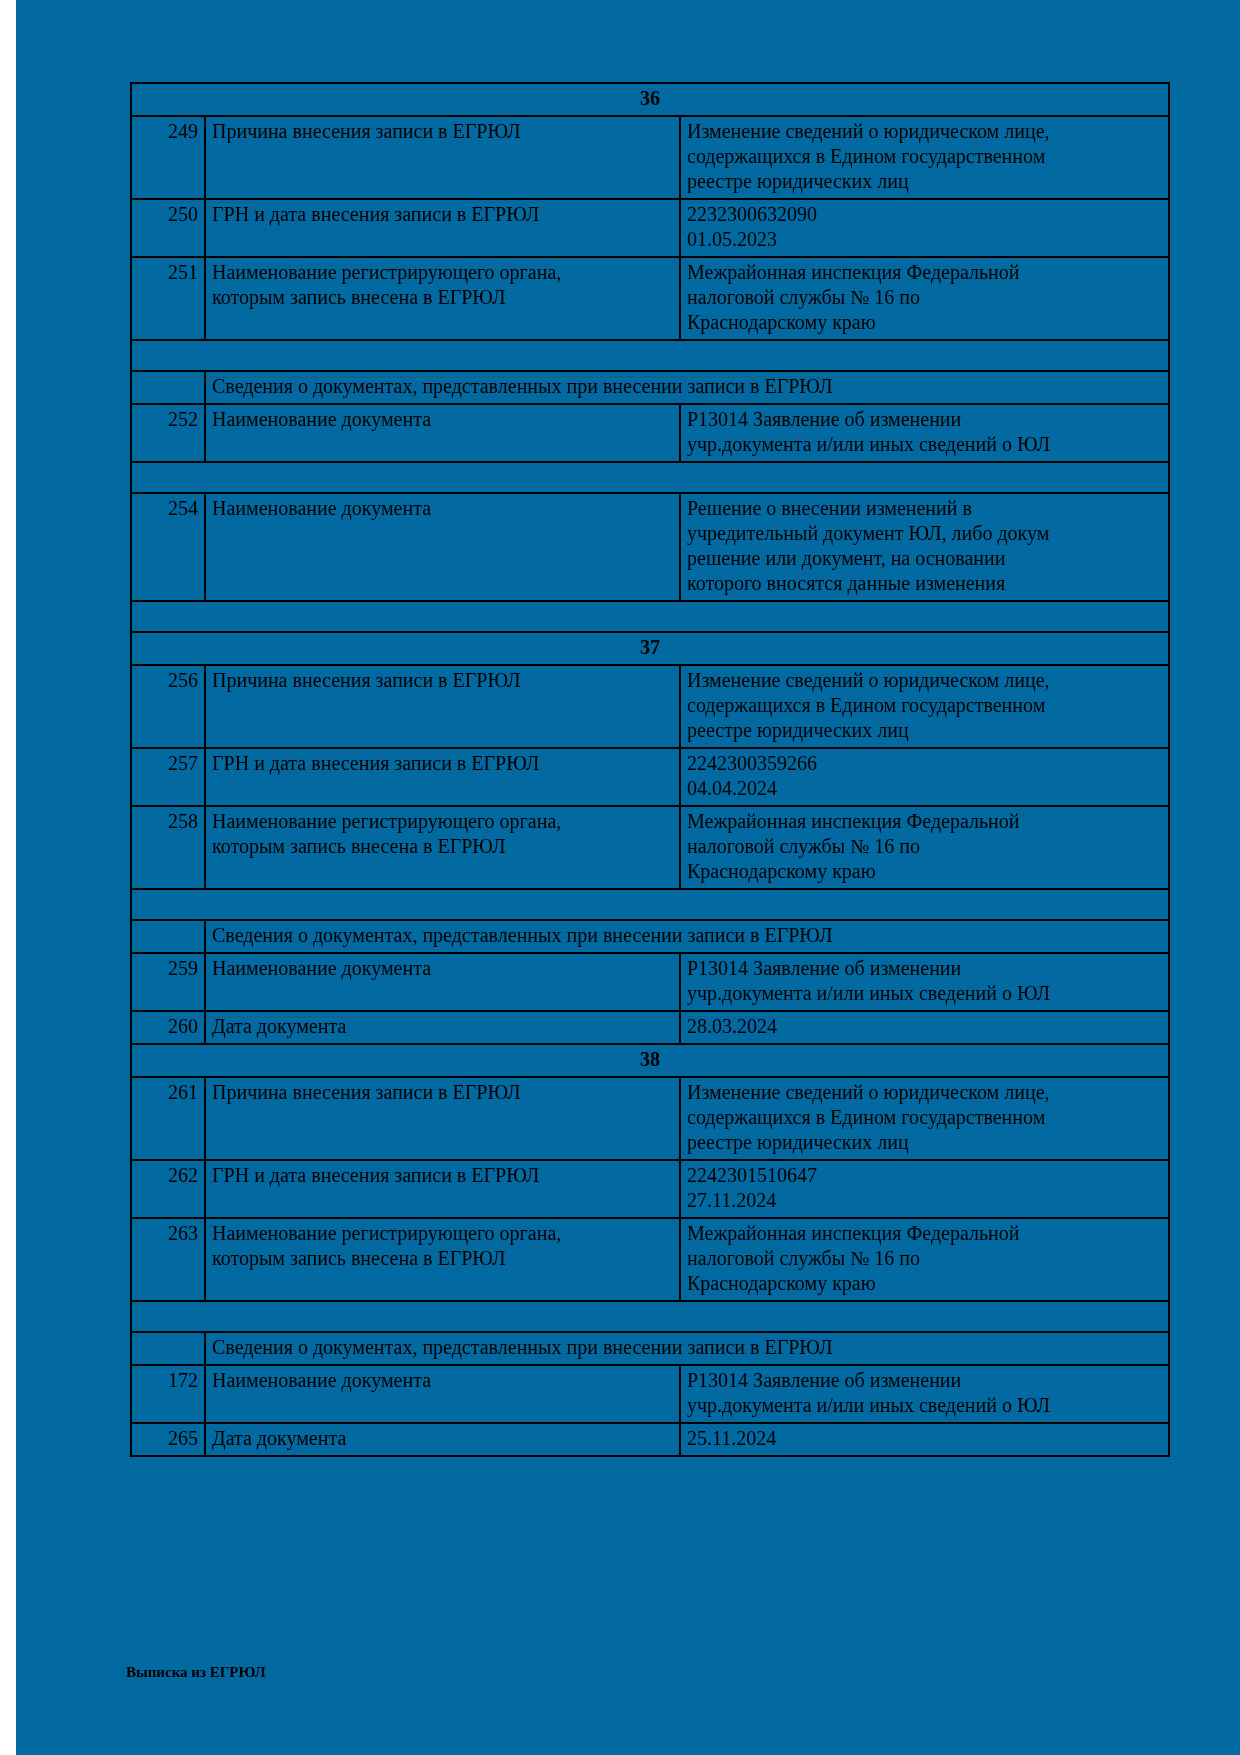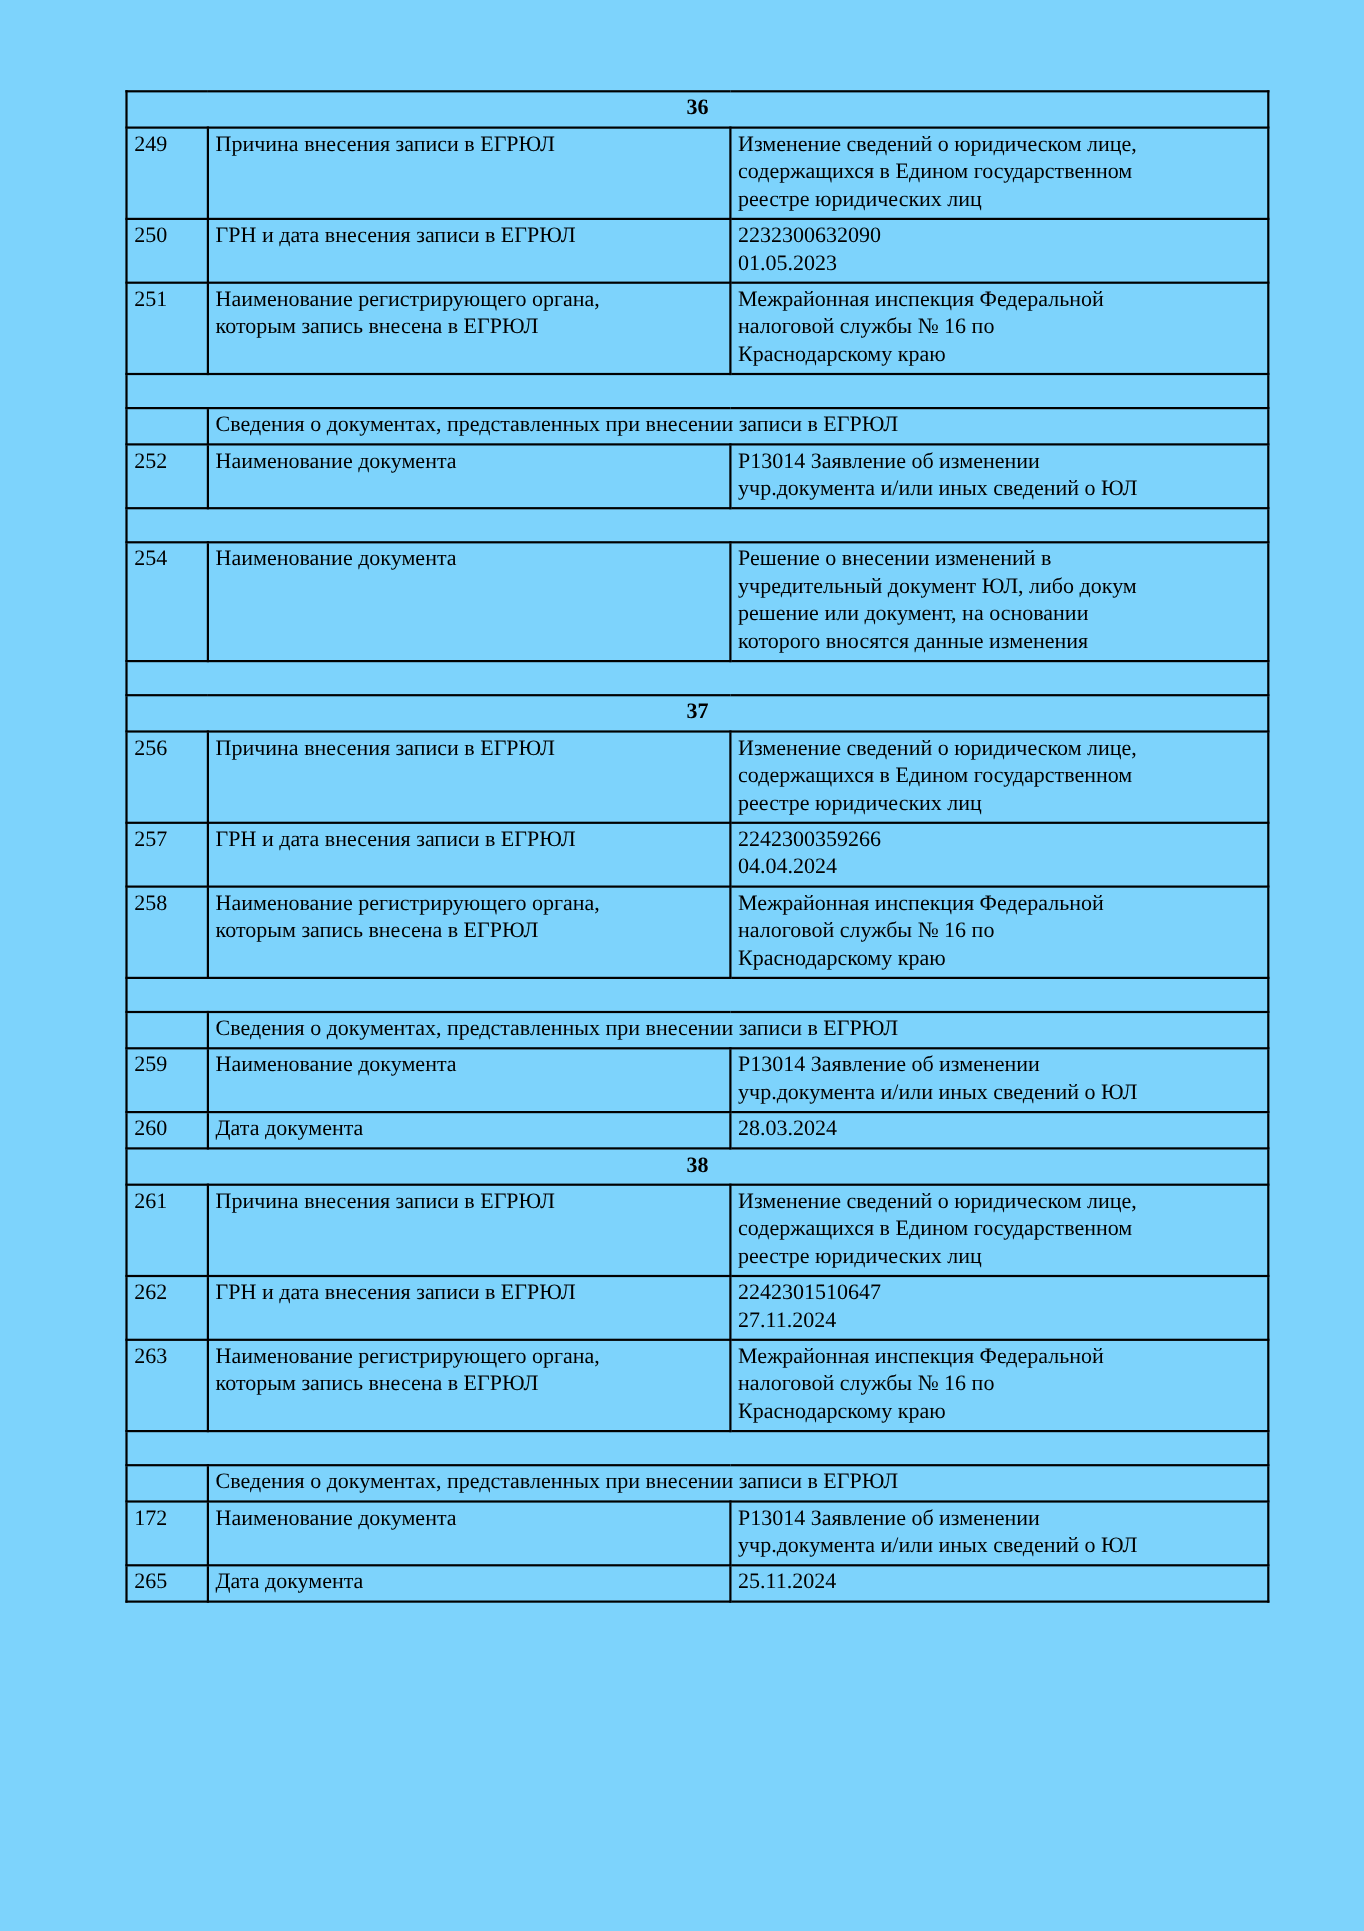--- a/index.html
+++ b/index.html
@@ -4,21 +4,21 @@
 <style>
   * { margin: 0; padding: 0; box-sizing: border-box; }
   html, body { background: #ffffff; }
   body {
     width: 1240px; height: 1755px;
     position: relative;
     font-family: "Liberation Serif", serif;
     color: #000000;
     overflow: hidden;
   }
-  .page { position: absolute; inset: 0; background: #7dd3fc; }
+  .page { position: absolute; inset: 0; background: #0369a1; margin-left: 16px; }
 
   table.egrul {
     position: absolute;
     left: 114px; top: 82px;
     width: 1038px;
     border-collapse: collapse;
     table-layout: fixed;
   }
   table.egrul td {
     border: 2px solid #000000;
@@ -26,21 +26,21 @@
     font-size: 20px;
     line-height: 25px;
     padding: 2px 6px 4px 6px;
     white-space: pre-line;
     overflow: hidden;
   }
   col.c-num   { width: 74px; }
   col.c-label { width: 475px; }
   col.c-value { width: 489px; }
 
-  td.num-cell { text-align: left; padding-left: 2px; padding-right: 2px; }
+  td.num-cell { text-align: right; padding-left: 2px; padding-right: 2px; }
   td.section-cell {
     text-align: center;
     font-weight: bold;
     font-size: 21px;
     line-height: 24px;
     padding: 2px 0 3px 0;
   }
   td.spacer-cell { height: 31px; padding: 0; }
   td.subheader-cell { white-space: normal; border-radius: 10px; }
 
@@ -201,15 +201,16 @@
         </tr>
         <tr>
           <td class="num-cell">265</td>
           <td class="label-cell">Дата документа</td>
           <td class="value-cell">25.11.2024</td>
         </tr>
       </tbody>
   </table>
 
   <div class="footer">
+    <div class="footer-title">Выписка из ЕГРЮЛ</div>
   </div>
 
 </div>
 
 </body></html>

